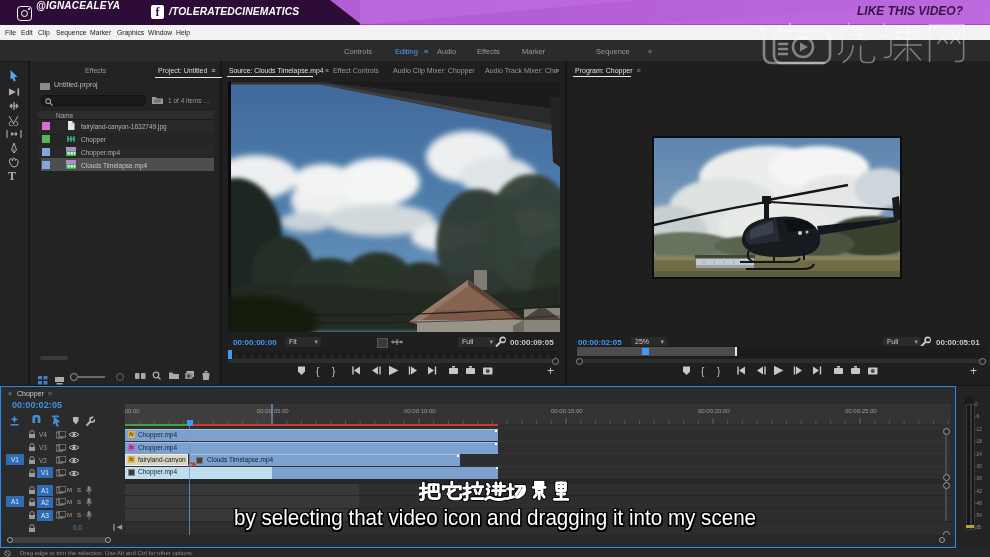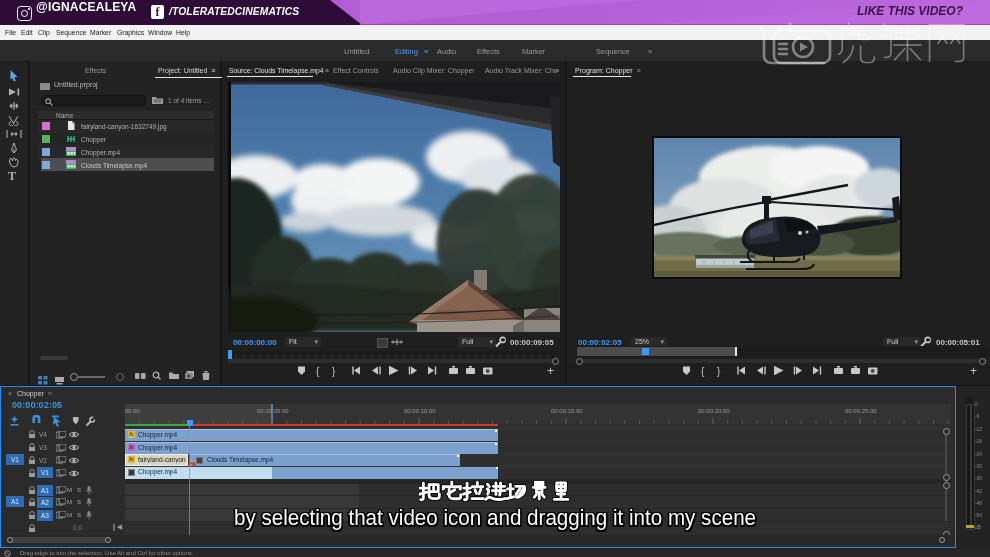--- a/index.html
+++ b/index.html
@@ -15,38 +15,38 @@
 </div>
 <div class="ab" style="left:0;top:0;width:362px;height:25px;background:#2d0c37;-webkit-clip-path:polygon(0 0,330px 0,362px 100%,0 100%);clip-path:polygon(0 0,330px 0,362px 100%,0 100%);"></div>
 <div class="ab" style="left:360px;top:0;width:280px;height:25px;background:#c272e3;opacity:.5;-webkit-clip-path:polygon(0 0,280px 0,0 100%);clip-path:polygon(0 0,280px 0,0 100%);"></div>
 <div class="ab" style="left:631px;top:0;width:359px;height:25px;background:#c06fe0;opacity:.4;-webkit-clip-path:polygon(359px 0,359px 100%,0 100%);clip-path:polygon(359px 0,359px 100%,0 100%);"></div>
 <div class="ab" style="left:360px;top:23.5px;width:630px;height:1.5px;background:#9539b8;opacity:.7;"></div>
 
 <div class="ab" style="left:17px;top:6px;width:13px;height:13px;border:1.5px solid #fff;border-radius:3.5px;">
   <div class="ab" style="left:2.5px;top:2.5px;width:5px;height:5px;border:1.5px solid #fff;border-radius:50%;"></div>
   <div class="ab" style="right:1px;top:1px;width:2px;height:2px;background:#fff;border-radius:50%;"></div>
 </div>
-<div class="ab" style="left:36px;top:0;color:#fff;font-size:12px;font-weight:bold;letter-spacing:.2px;">@IGNACEALEYA</div>
+<div class="ab" style="left:36px;top:0;color:#fff;font-size:10px;font-weight:bold;font-style:italic;letter-spacing:.2px;">@IGNACEALEYA</div>
 <div class="ab" style="left:151px;top:5px;width:13px;height:14px;background:#fff;border-radius:2px;color:#3a1243;font-size:12px;font-weight:bold;text-align:center;line-height:15px;font-family:'Liberation Serif',serif;">f</div>
 <div class="ab" style="left:169px;top:6px;color:#fff;font-size:10.3px;font-weight:bold;font-style:italic;letter-spacing:.1px;">/TOLERATEDCINEMATICS</div>
 <div class="ab" style="left:857px;top:4px;color:#3a1243;font-size:12px;font-weight:bold;font-style:italic;">LIKE THIS VIDEO?</div>
 
 <div class="ab" style="left:0;top:25px;width:990px;height:15px;background:#f2f2f2;border-bottom:1px solid #d8d8d8;">
   <div class="ab" style="left:5px;top:3.5px;color:#1a1a1a;font-size:6.8px;">File</div>
   <div class="ab" style="left:21px;top:3.5px;color:#1a1a1a;font-size:6.8px;">Edit</div>
   <div class="ab" style="left:38px;top:3.5px;color:#1a1a1a;font-size:6.8px;">Clip</div>
   <div class="ab" style="left:56px;top:3.5px;color:#1a1a1a;font-size:6.8px;">Sequence</div>
   <div class="ab" style="left:90px;top:3.5px;color:#1a1a1a;font-size:6.8px;">Marker</div>
   <div class="ab" style="left:117px;top:3.5px;color:#1a1a1a;font-size:6.8px;">Graphics</div>
   <div class="ab" style="left:148px;top:3.5px;color:#1a1a1a;font-size:6.8px;">Window</div>
   <div class="ab" style="left:176px;top:3.5px;color:#1a1a1a;font-size:6.8px;">Help</div>
 </div>
 
 <div class="ab" style="left:0;top:40px;width:990px;height:21px;background:#2b2b2b;color:#999;font-size:7.5px;">
-  <div class="ab" style="left:344px;top:7px;">Untitled</div>
+  <div class="ab" style="left:344px;top:7px;">Controls</div>
   <div class="ab" style="left:395px;top:7px;color:#4a9dfa;">Editing</div>
   <div class="ab" style="left:424px;top:7px;color:#4a9dfa;">≡</div>
   <div class="ab" style="left:437px;top:7px;">Audio</div>
   <div class="ab" style="left:477px;top:7px;">Effects</div>
   <div class="ab" style="left:522px;top:7px;">Marker</div>
   <div class="ab" style="left:560px;top:7px;margin-top:16px;">Titles</div>
   <div class="ab" style="left:596px;top:7px;">Sequence</div>
   <div class="ab" style="left:648px;top:7px;">»</div>
 </div>
 

